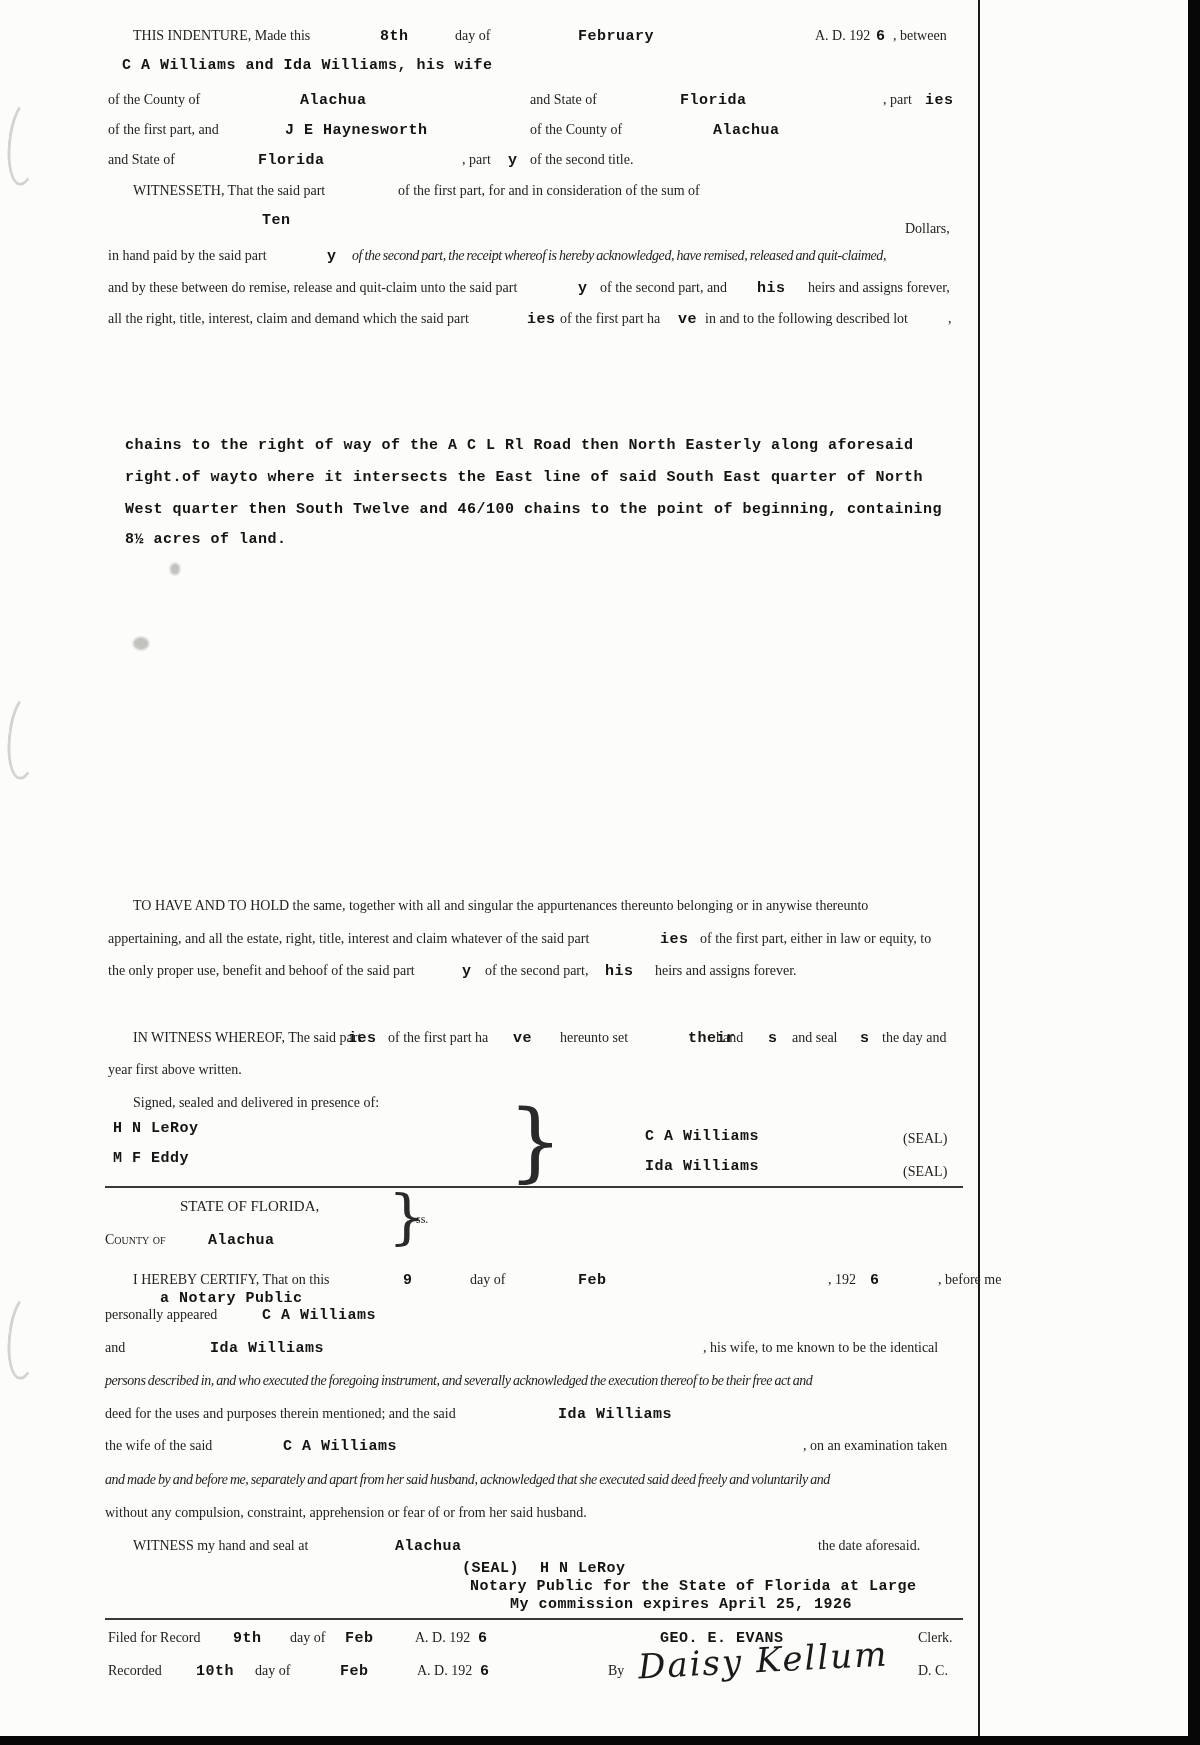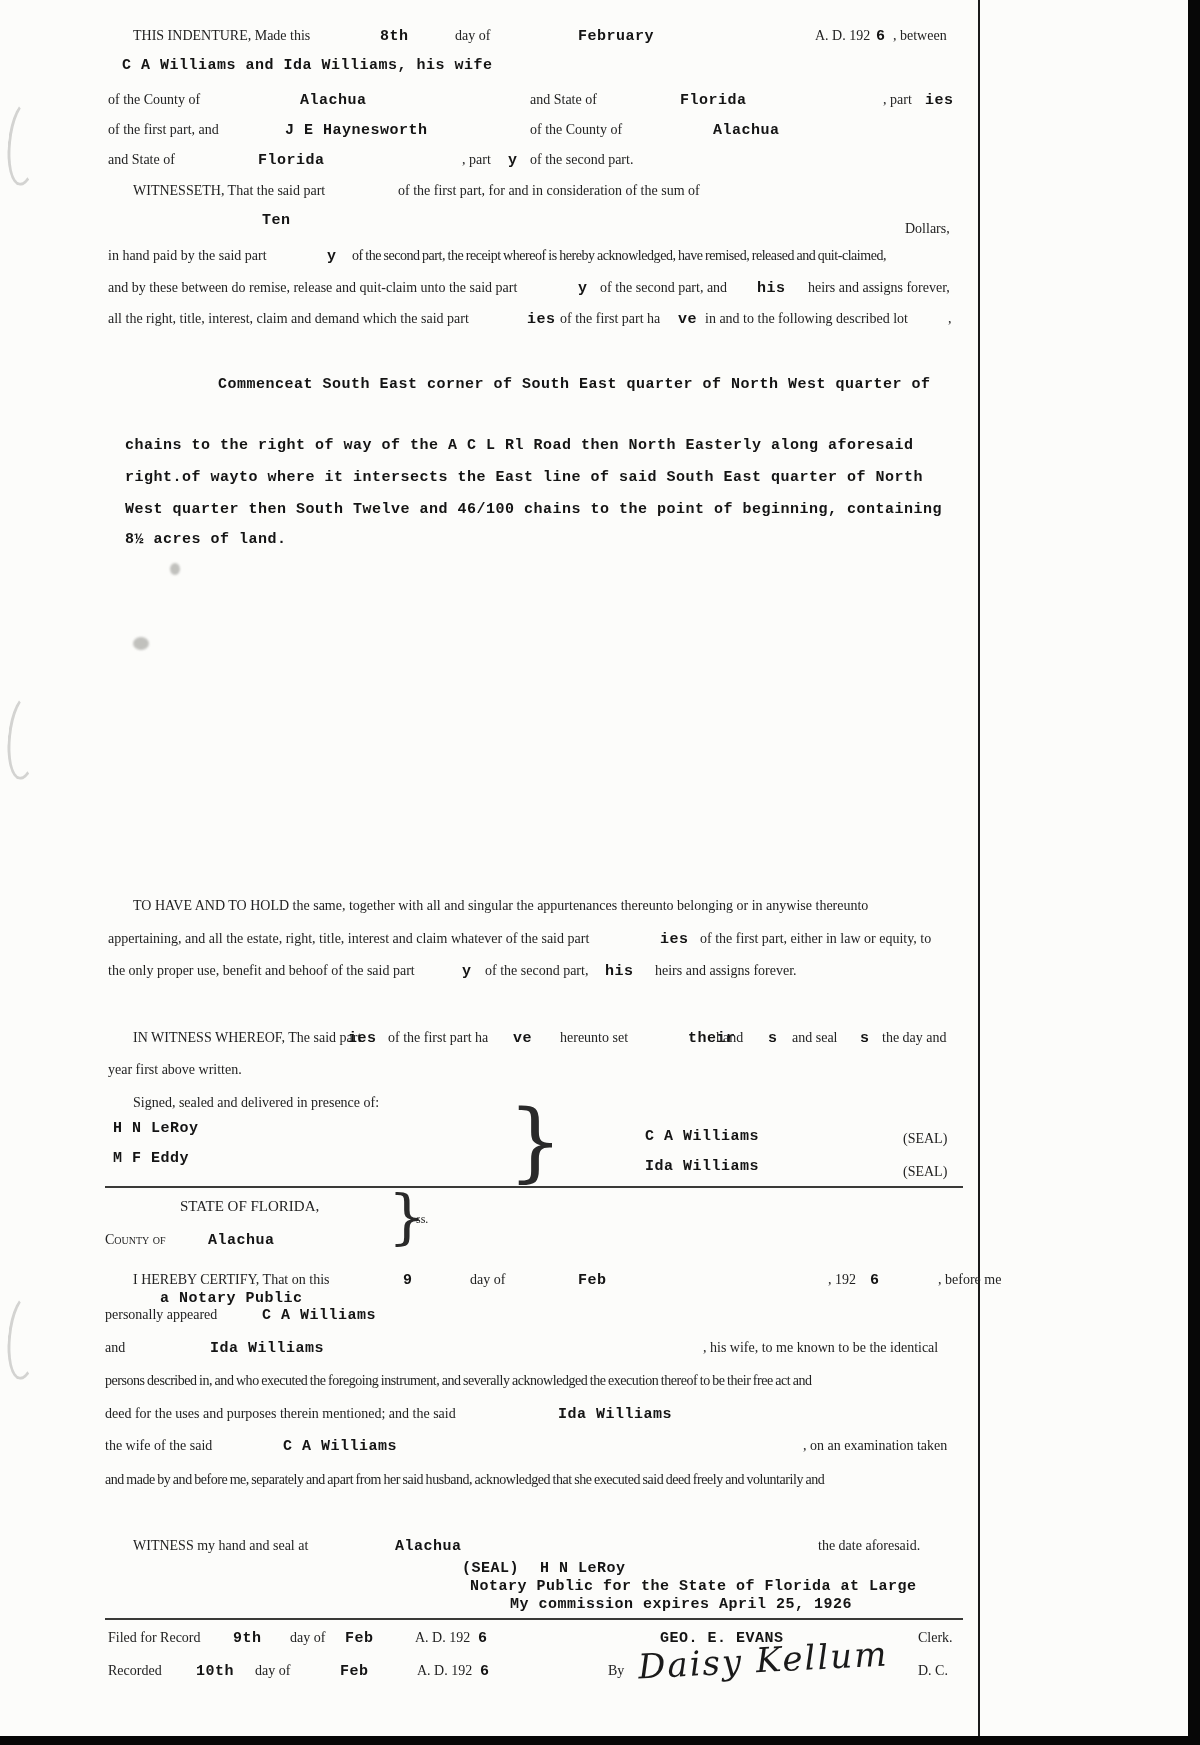--- a/index.html
+++ b/index.html
@@ -8,21 +8,21 @@
     width:1200px;height:1745px;
     background:#fcfcfa;
     overflow:hidden;
     font-family:"Liberation Serif",serif;
     color:#1c1c1c;
   }
   .line{position:absolute;left:0;width:1200px;height:22px;white-space:nowrap;}
   .p{position:absolute;font-family:"Liberation Serif",serif;font-size:14px;color:#222;}
   .t{position:absolute;font-family:"Liberation Mono","DejaVu Sans Mono",monospace;
      font-size:15px;font-weight:700;color:#141414;letter-spacing:0.5px;}
-  .tight{letter-spacing:-0.45px;word-spacing:-0.6px;}
+  .tight{letter-spacing:-0.45px;word-spacing:-0.6px;font-style:italic;}
   .sc{font-variant:small-caps;}
   .brace{position:absolute;font-family:"DejaVu Serif",serif;font-weight:400;color:#2a2a2a;line-height:1;}
   .rule{position:absolute;background:#3a3a38;height:2px;}
   .vline{position:absolute;top:0;height:1745px;background:#1b1b1b;}
   .band{position:absolute;background:#070707;}
   .hole{position:absolute;left:8px;width:26px;height:80px;border:3px solid #c6c6c4;
         border-right-color:transparent;border-top-color:transparent;border-radius:50%;
         transform:rotate(6deg);opacity:.75;}
   .smudge{position:absolute;background:#9a9a96;border-radius:50%;filter:blur(1px);opacity:.6;}
   .script{position:absolute;font-family:"DejaVu Serif",serif;font-style:italic;
@@ -66,21 +66,21 @@
     <span class="p" style="left:108px">of the first part, and</span>
     <span class="t" style="left:285px">J E Haynesworth</span>
     <span class="p" style="left:530px">of the County of</span>
     <span class="t" style="left:713px">Alachua</span>
   </div>
   <div class="line" style="top:152px">
     <span class="p" style="left:108px">and State of</span>
     <span class="t" style="left:258px">Florida</span>
     <span class="p" style="left:462px">, part</span>
     <span class="t" style="left:508px">y</span>
-    <span class="p" style="left:530px">of the second part.</span>
+    <span class="p" style="left:530px">of the second title.</span>
   </div>
 
   <div class="line" style="top:183px">
     <span class="p" style="left:133px">WITNESSETH, That the said part</span>
     <span class="p" style="left:398px">of the first part, for and in consideration of the sum of</span>
   </div>
   <div class="line" style="top:212px">
     <span class="t" style="left:262px">Ten</span>
     <span class="p" style="left:905px;top:9px">Dollars,</span>
   </div>
@@ -98,23 +98,20 @@
   </div>
   <div class="line" style="top:311px">
     <span class="p" style="left:108px">all the right, title, interest, claim and demand which the said part</span>
     <span class="t" style="left:527px">ies</span>
     <span class="p" style="left:560px">of the first part ha</span>
     <span class="t" style="left:678px">ve</span>
     <span class="p" style="left:705px">in and to the following described lot</span>
     <span class="p" style="left:948px">,</span>
   </div>
 
-  <div class="line" style="top:376px">
-    <span class="t" style="left:218px">Commenceat South East corner of South East quarter of North West quarter of</span>
-  </div>
   <div class="line" style="top:437px">
     <span class="t" style="left:125px">chains to the right of way of the A C L Rl Road then North Easterly along aforesaid</span>
   </div>
   <div class="line" style="top:469px">
     <span class="t" style="left:125px">right.of wayto where it intersects the East line of said South East quarter of North</span>
   </div>
   <div class="line" style="top:501px">
     <span class="t" style="left:125px">West quarter then South Twelve and 46/100 chains to the point of beginning, containing</span>
   </div>
   <div class="line" style="top:531px">
@@ -214,20 +211,23 @@
     <span class="t" style="left:558px">Ida Williams</span>
   </div>
   <div class="line" style="top:1438px">
     <span class="p" style="left:105px">the wife of the said</span>
     <span class="t" style="left:283px">C A Williams</span>
     <span class="p" style="left:803px">, on an examination taken</span>
   </div>
   <div class="line" style="top:1472px">
     <span class="p tight" style="left:105px">and made by and before me, separately and apart from her said husband, acknowledged that she executed said deed freely and voluntarily and</span>
   </div>
+  <div class="line" style="top:1505px">
+    <span class="p" style="left:105px">without any compulsion, constraint, apprehension or fear of or from her said husband.</span>
+  </div>
   <div class="line" style="top:1538px">
     <span class="p" style="left:133px">WITNESS my hand and seal at</span>
     <span class="t" style="left:395px">Alachua</span>
     <span class="p" style="left:818px">the date aforesaid.</span>
   </div>
   <div class="line" style="top:1560px">
     <span class="t" style="left:462px">(SEAL)</span>
     <span class="t" style="left:540px">H N LeRoy</span>
   </div>
   <div class="line" style="top:1578px">

